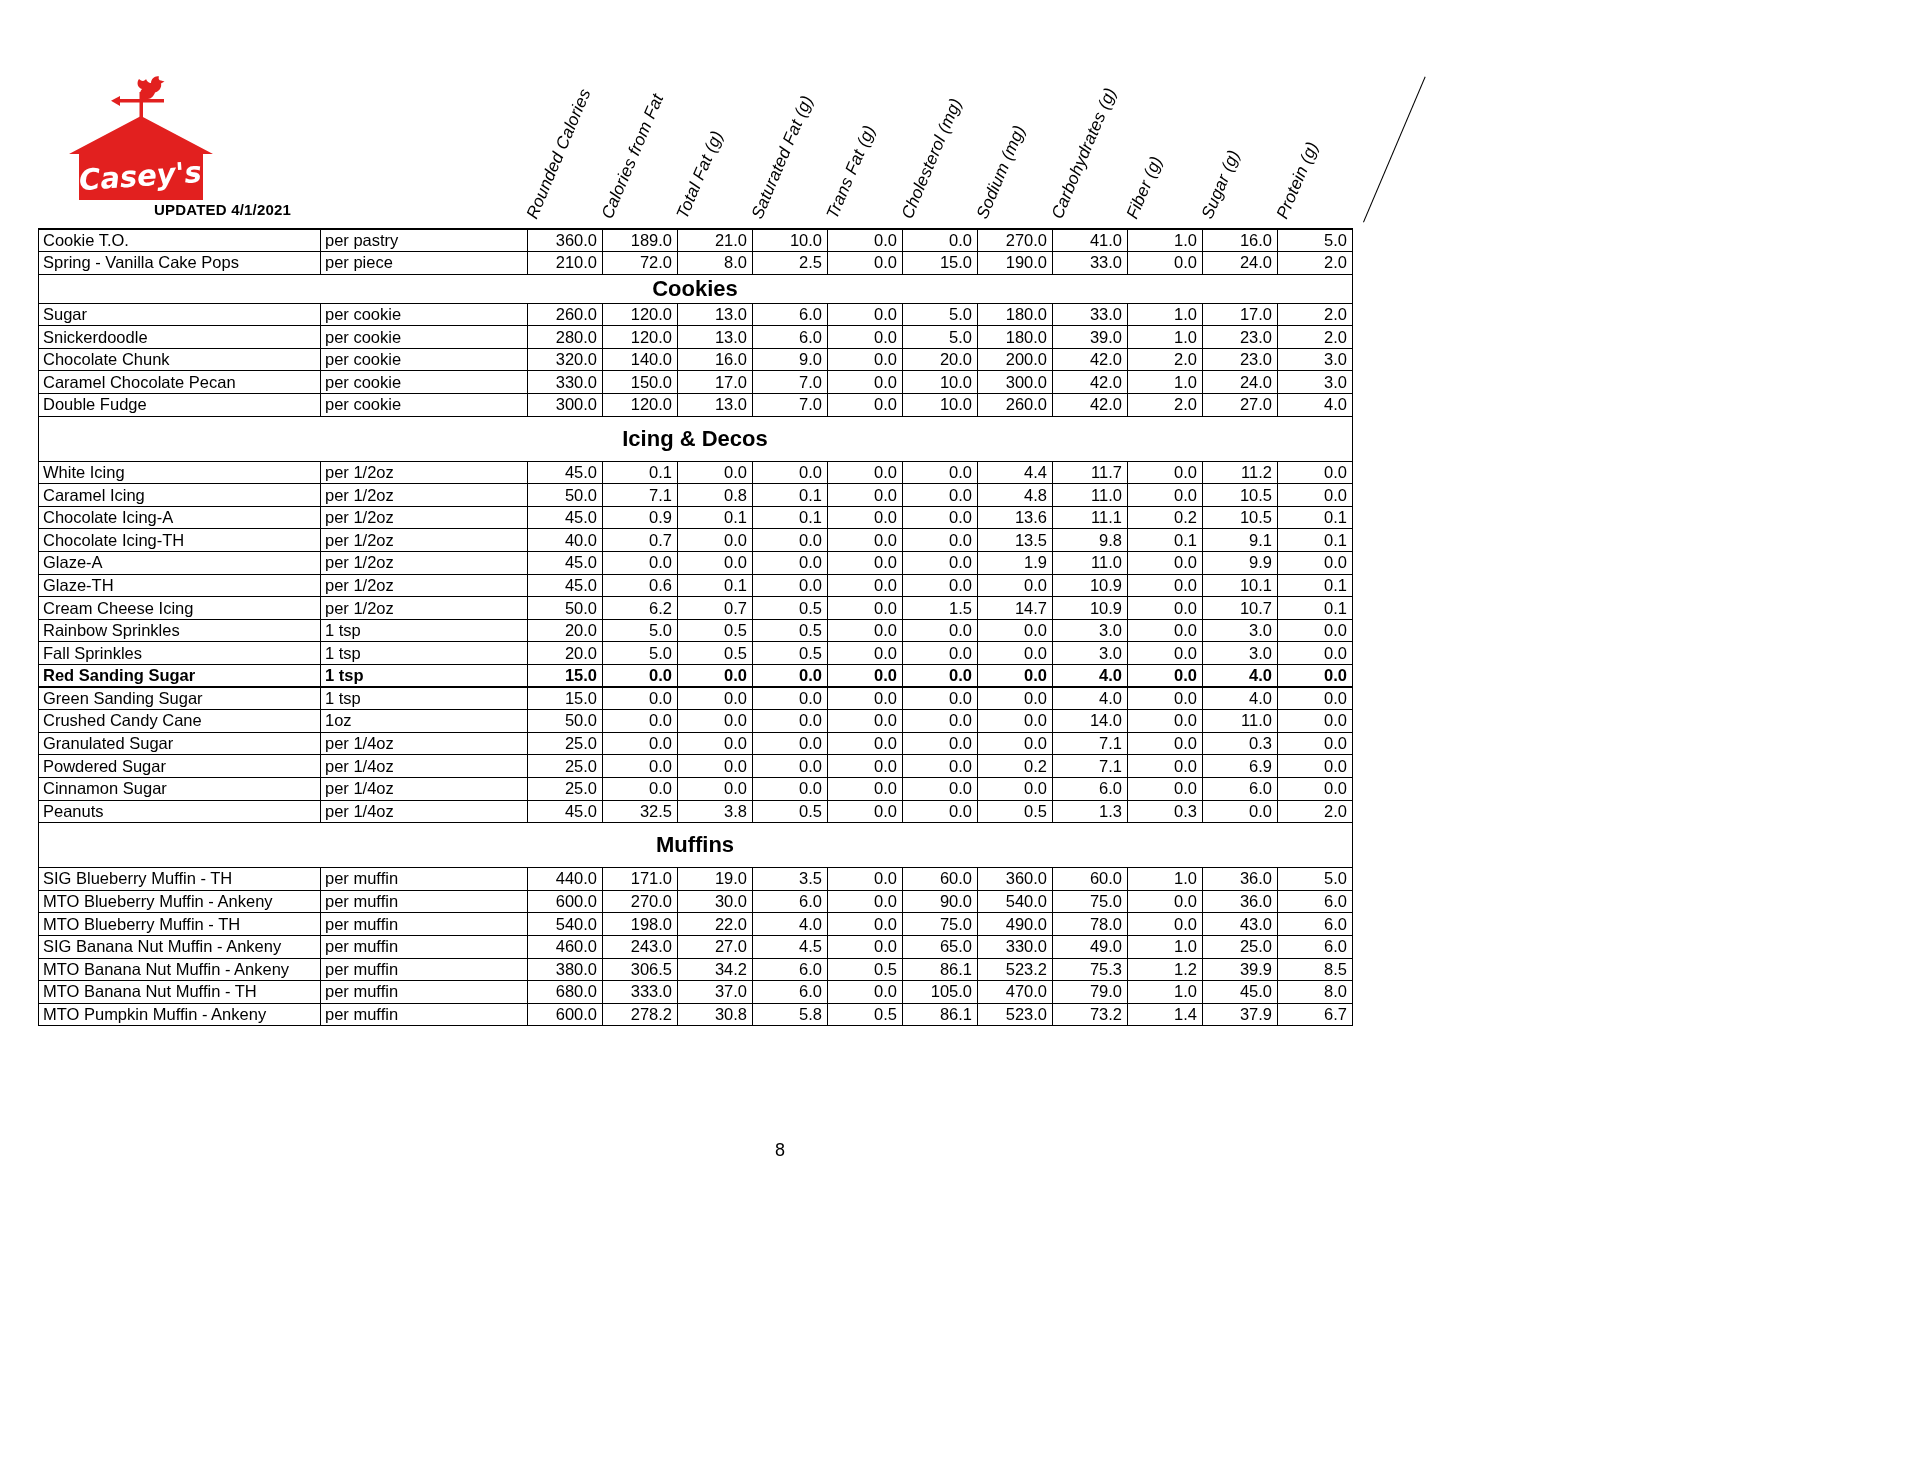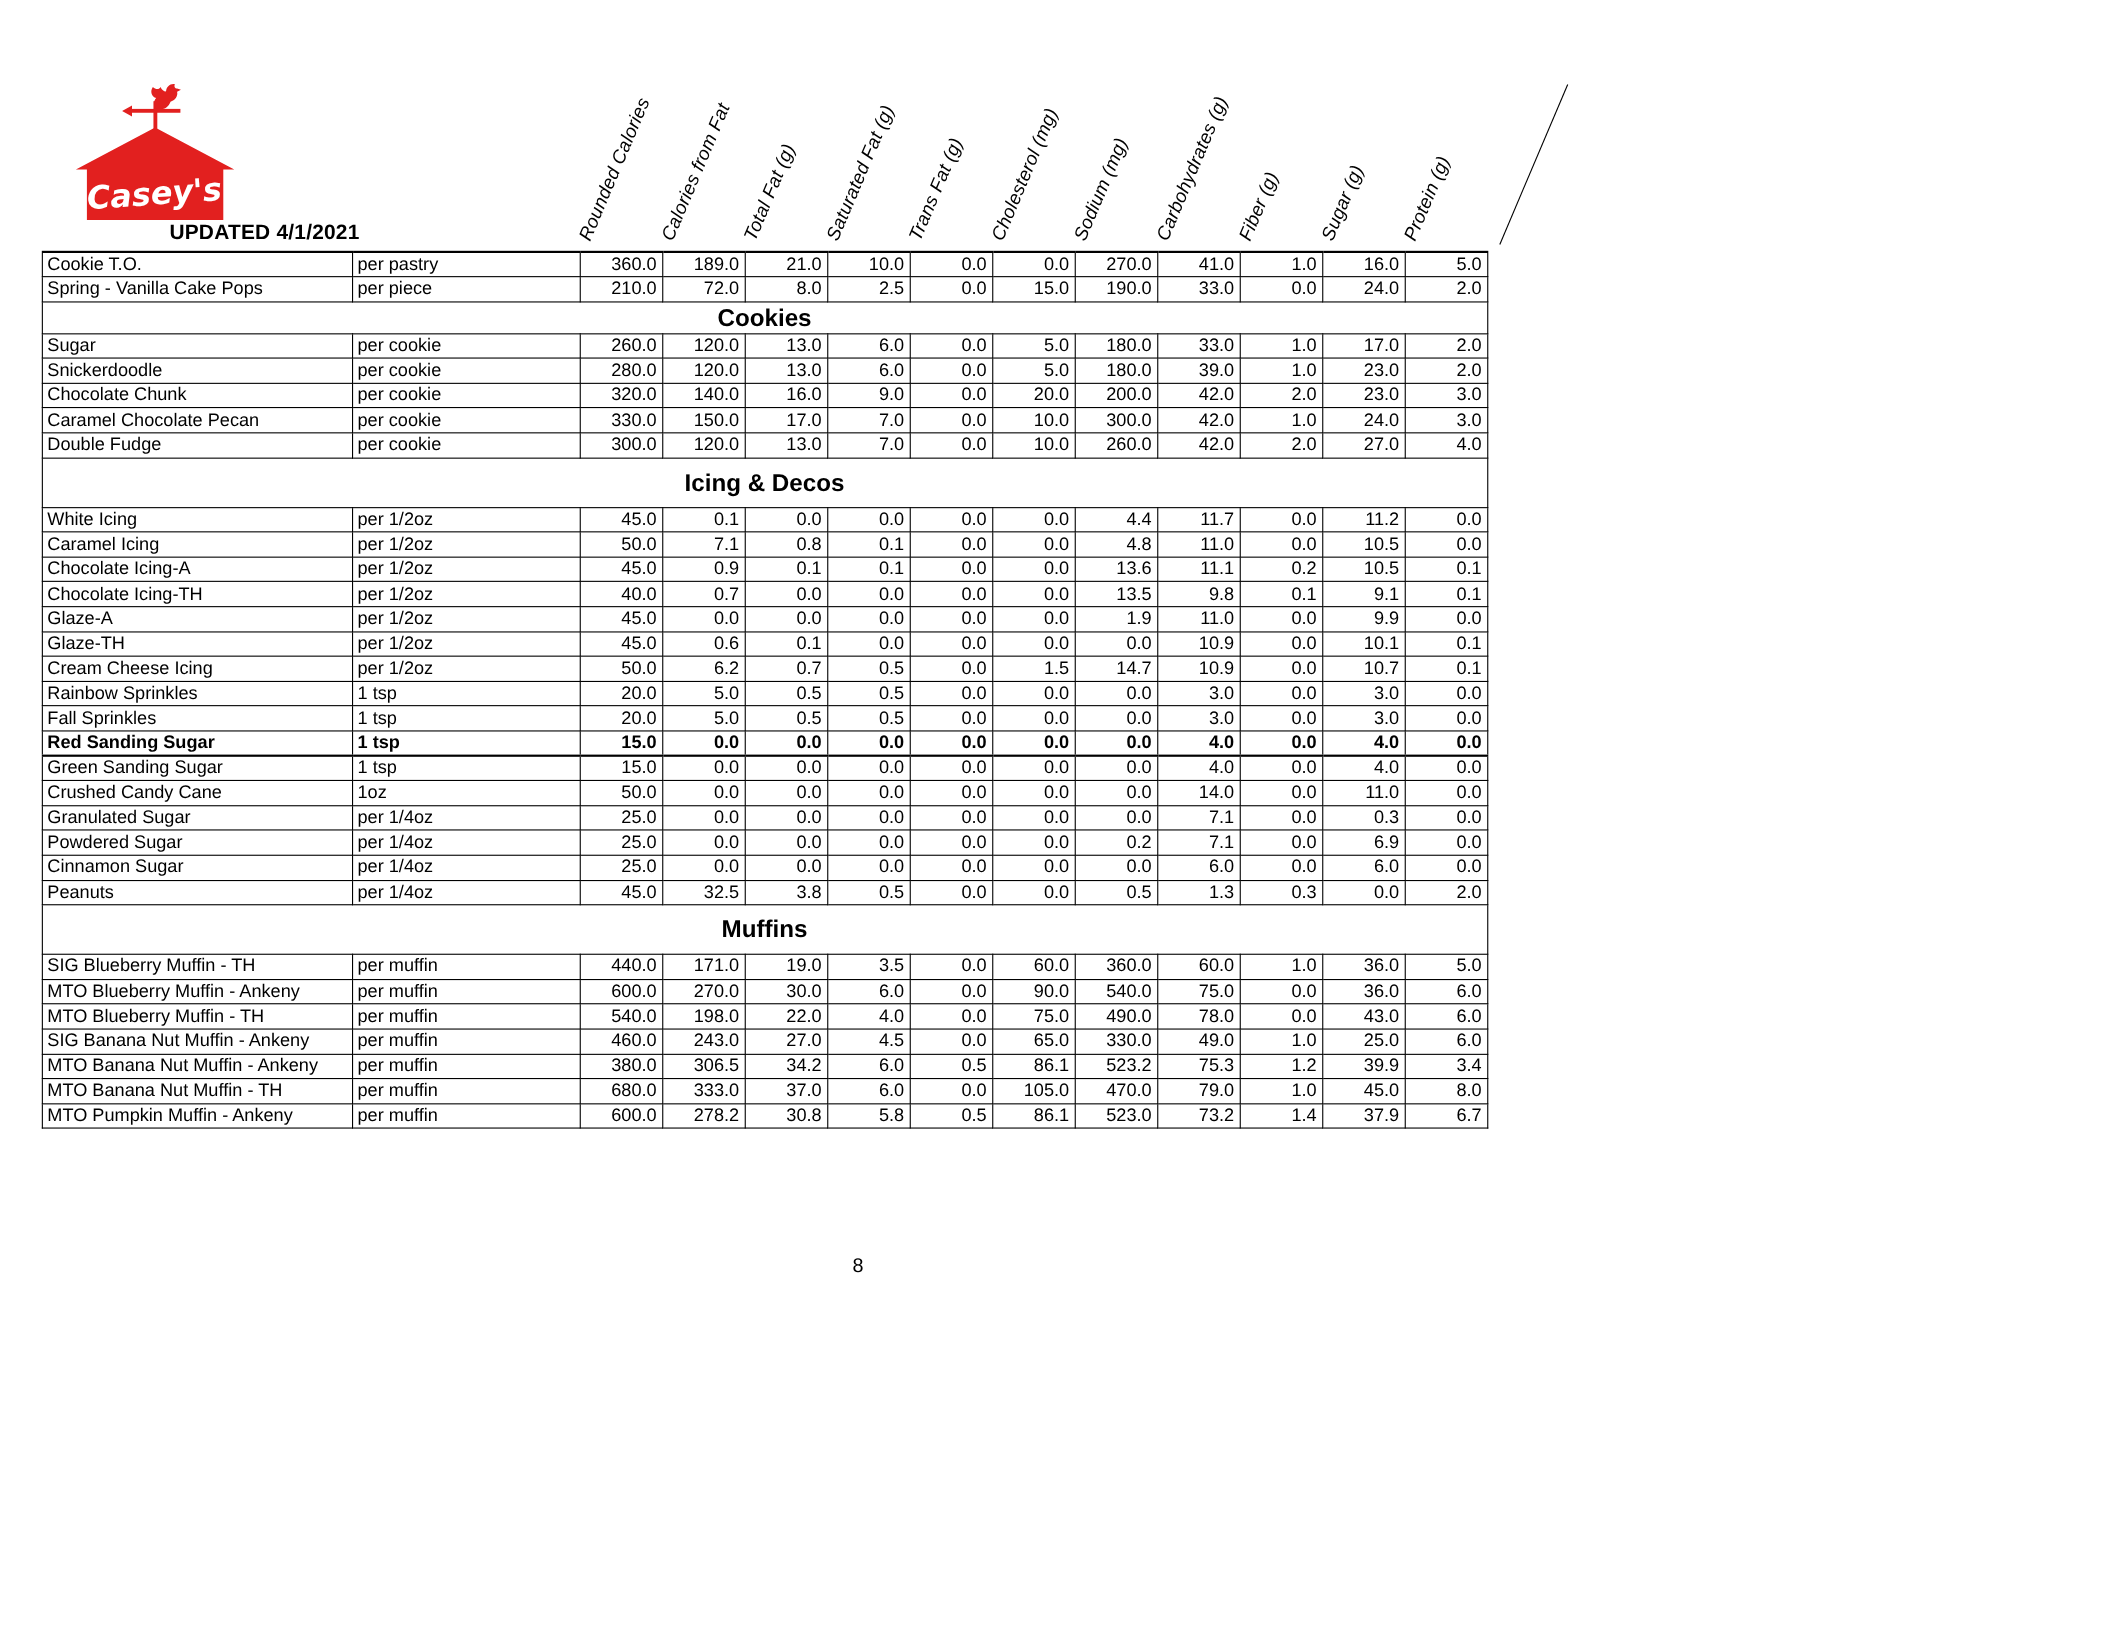--- a/index.html
+++ b/index.html
@@ -8,21 +8,21 @@
     position:relative; width:1920px; height:1484px; background:#fff;
     font-family:"Liberation Sans", sans-serif; color:#000; overflow:hidden;
   }
   .logo { position:absolute; left:66px; top:70px; width:150px; height:132px; }
   .logo-script {
     font-family:"DejaVu Sans", sans-serif;
     font-style:italic; font-weight:bold; font-size:29px; fill:#ffffff;
   }
   .updated {
     position:absolute; left:154px; top:201px;
-    font-weight:bold; font-size:19px; letter-spacing:0.2px;
+    font-weight:bold; font-size:15px; letter-spacing:0.2px;
   }
   .header-band { position:absolute; left:0; top:0; width:1920px; height:228px; }
   .rot {
     position:absolute; bottom:6px;
     transform-origin:0 100%; transform:rotate(-67deg);
     white-space:nowrap; font-style:italic; font-size:17px; letter-spacing:0.2px;
   }
   .diag {
     position:absolute; bottom:5px; left:1363px; width:158px; height:0;
     border-top:1.6px solid #000;
@@ -518,21 +518,21 @@
           <td class="num">380.0</td>
           <td class="num">306.5</td>
           <td class="num">34.2</td>
           <td class="num">6.0</td>
           <td class="num">0.5</td>
           <td class="num">86.1</td>
           <td class="num">523.2</td>
           <td class="num">75.3</td>
           <td class="num">1.2</td>
           <td class="num">39.9</td>
-          <td class="num">3.4</td>
+          <td class="num">8.5</td>
         </tr>
         <tr>
           <td class="name">MTO Banana Nut Muffin - TH</td>
           <td class="serving">per muffin</td>
           <td class="num">680.0</td>
           <td class="num">333.0</td>
           <td class="num">37.0</td>
           <td class="num">6.0</td>
           <td class="num">0.0</td>
           <td class="num">105.0</td>

